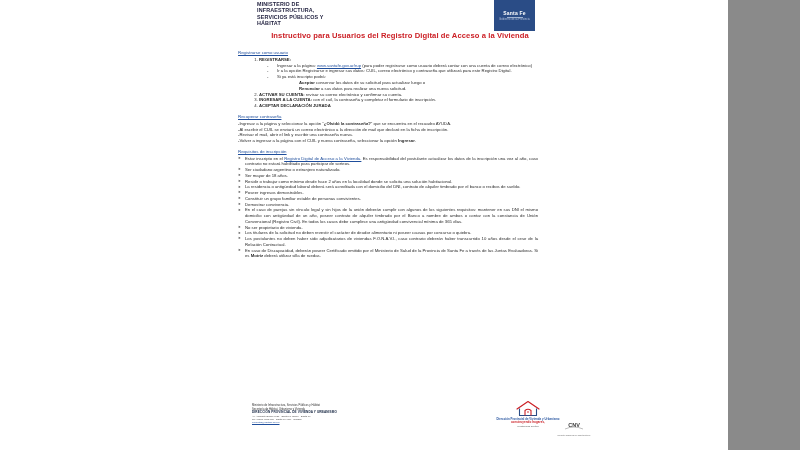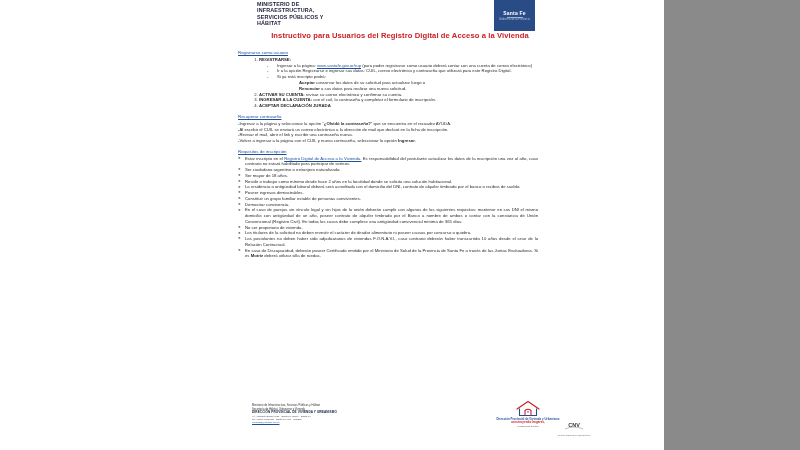--- a/index.html
+++ b/index.html
@@ -9,21 +9,21 @@
   }
   body {
     width: 800px;
     height: 450px;
     overflow: hidden;
     font-family: "Liberation Sans", sans-serif;
   }
   .page {
     position: absolute;
     left: 0; top: 0;
-    width: 664px;
+    width: 728px;
     height: 450px;
     background: #ffffff;
     text-decoration: underline;
   }
   
   .header {
     position: absolute;
     left: 0; top: 0;
     width: 800px;
     height: 31px;

